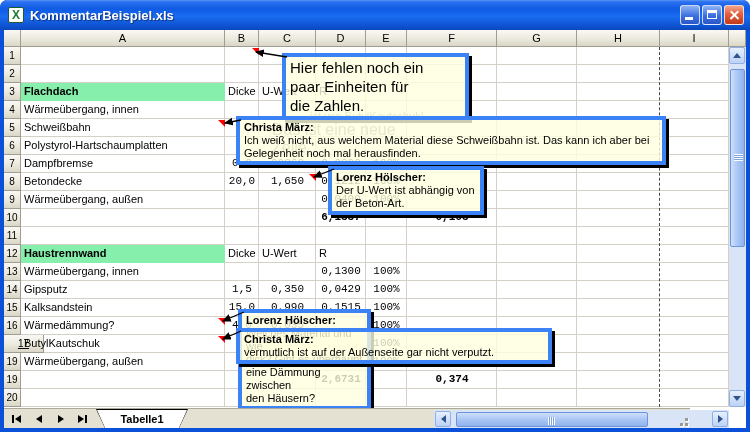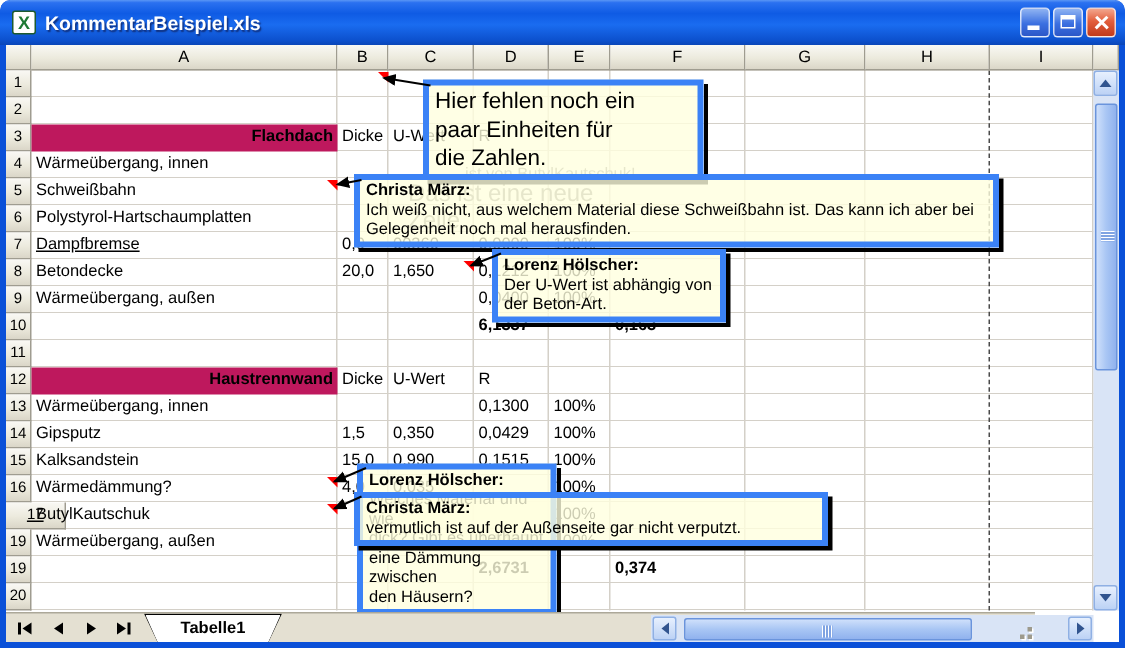--- a/index.html
+++ b/index.html
@@ -32,23 +32,23 @@
     font-size:11px; color:#000; text-align:center; }
   .colhdr { line-height:16px; }
   .rowhdr { line-height:17px; font-size:10px; }
 
   .vline { position:absolute; width:1px; background:#d4d0c8; }
   .vline.dashed { width:0; background:none; border-left:1px dashed #4a4a4a; }
   .hlines { position:absolute; background:repeating-linear-gradient(180deg, transparent 0 17px, #d4d0c8 17px 18px); }
 
   .cell { position:absolute; height:18px; line-height:17px; font-size:11px; color:#000;
     padding:0 3px; white-space:nowrap; z-index:1; }
-  .cell.right { text-align:left; }
+  .cell.right { text-align:center;font-family:Liberation Mono, monospace; }
   .cell.bold { font-weight:bold; }
-  .cell.fill { background:#be185d;text-align:right; }
+  .cell.fill { background:#86efac; }
 
   .ghost { position:absolute; color:#84847c; white-space:nowrap; z-index:2; }
 
   .comment { position:absolute; background:rgba(255,255,222,0.8); border:4px solid #3b82f6;
     box-shadow:3px 3px 0 #000; padding:1px 4px; font-size:11px; line-height:13px; color:#000; }
   .comment .c-title { font-weight:bold; }
   .comment .c-body { white-space:pre-line; }
   .comment.large .c-body { font-size:15px; line-height:19px; }
 
   .indicator { position:absolute; width:0; height:0; border-top:7px solid #f00; border-left:7px solid transparent; z-index:7; }
@@ -148,21 +148,21 @@
       <div class="rowhdr" style="left: 0px; top: 341px; width: 17px; height: 18px;">19</div>
       <div class="rowhdr" style="left: 0px; top: 359px; width: 17px; height: 18px;">20</div>
       <div class="hdr-corner" style="left: 725px; top: 0px; width: 17px; height: 17px;"></div>
       <div class="cell bold fill" style="left: 17px; top: 53px; width: 204px;">Flachdach</div>
       <div class="cell" style="left: 221px; top: 53px; width: 34px;">Dicke</div>
       <div class="cell" style="left: 255px; top: 53px; width: 57px;">U-Wert</div>
       <div class="cell" style="left: 312px; top: 53px; width: 50px;">R</div>
       <div class="cell" style="left: 17px; top: 71px; width: 204px;">Wärmeübergang, innen</div>
       <div class="cell" style="left: 17px; top: 89px; width: 204px;">Schweißbahn</div>
       <div class="cell" style="left: 17px; top: 107px; width: 204px;">Polystyrol-Hartschaumplatten</div>
-      <div class="cell" style="left: 17px; top: 125px; width: 220px; text-decoration: underline;">Dampfbremse</div>
+      <div class="cell" style="left: 17px; top: 125px; width: 220px;">Dampfbremse</div>
       <div class="cell right" style="left: 221px; top: 125px; width: 34px;">0,0</div>
       <div class="cell right" style="left: 255px; top: 125px; width: 57px;">00360</div>
       <div class="cell right" style="left: 312px; top: 125px; width: 50px;">0,0000</div>
       <div class="cell right" style="left: 362px; top: 125px; width: 41px;">100%</div>
       <div class="cell" style="left: 17px; top: 143px; width: 204px;">Betondecke</div>
       <div class="cell right" style="left: 221px; top: 143px; width: 34px;">20,0</div>
       <div class="cell right" style="left: 255px; top: 143px; width: 57px;">1,650</div>
       <div class="cell right" style="left: 312px; top: 143px; width: 50px;">0,1212</div>
       <div class="cell right" style="left: 362px; top: 143px; width: 41px;">100%</div>
       <div class="cell" style="left: 17px; top: 161px; width: 204px;">Wärmeübergang, außen</div>

